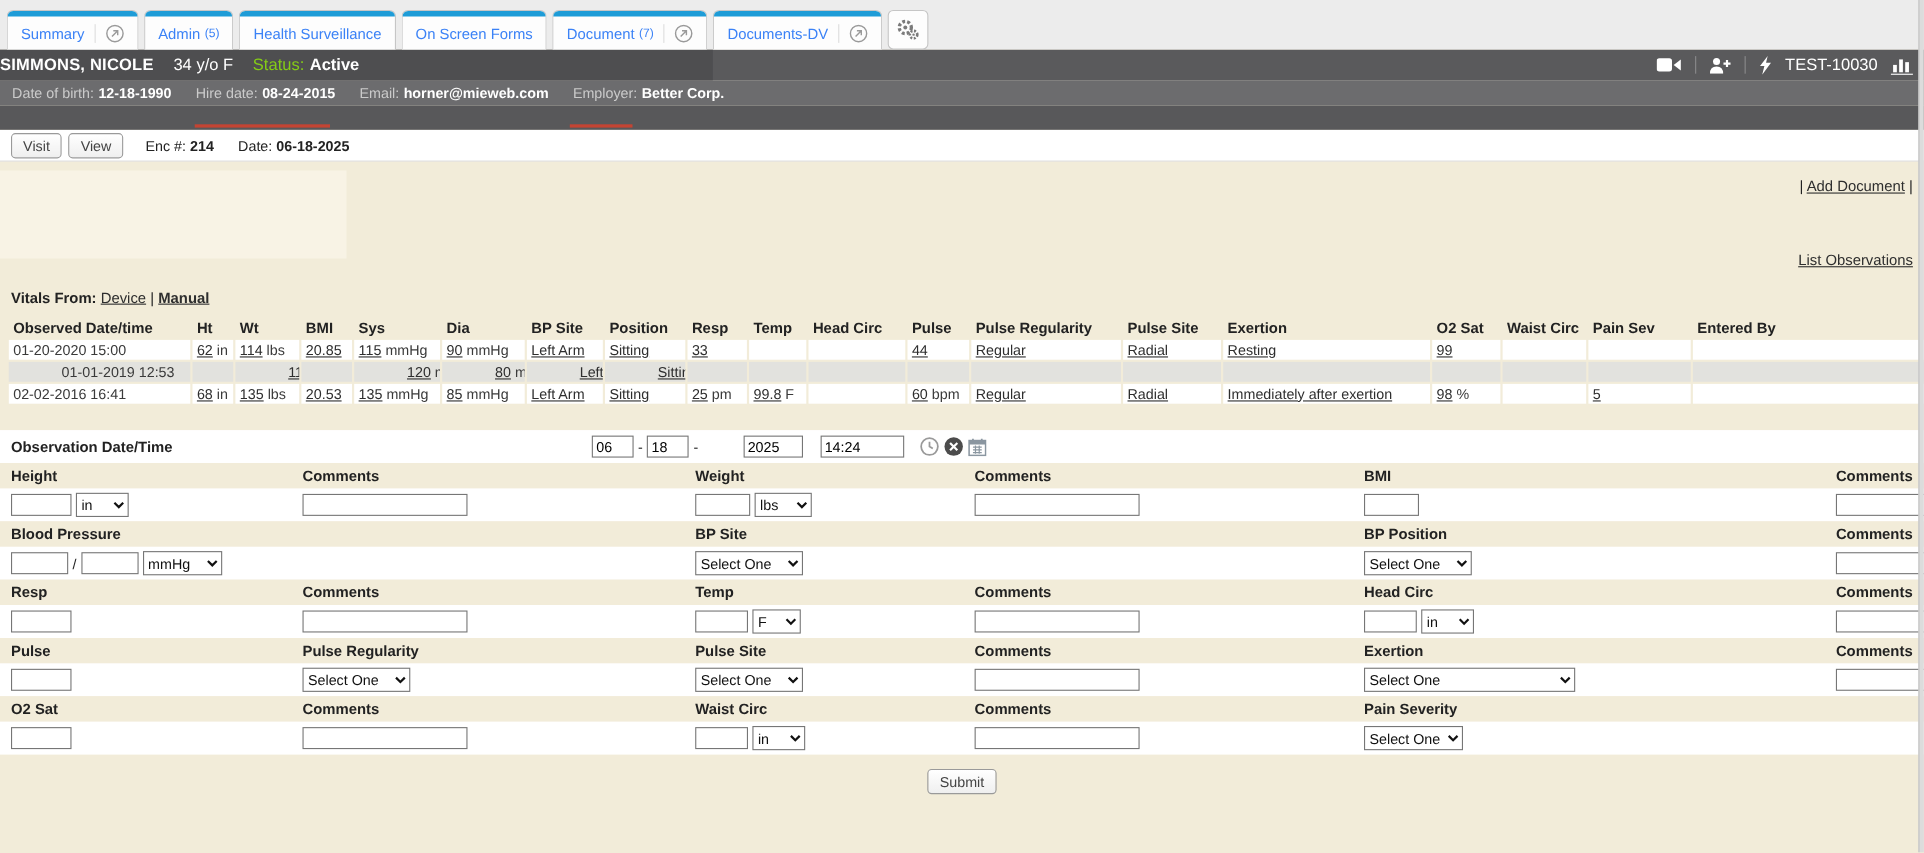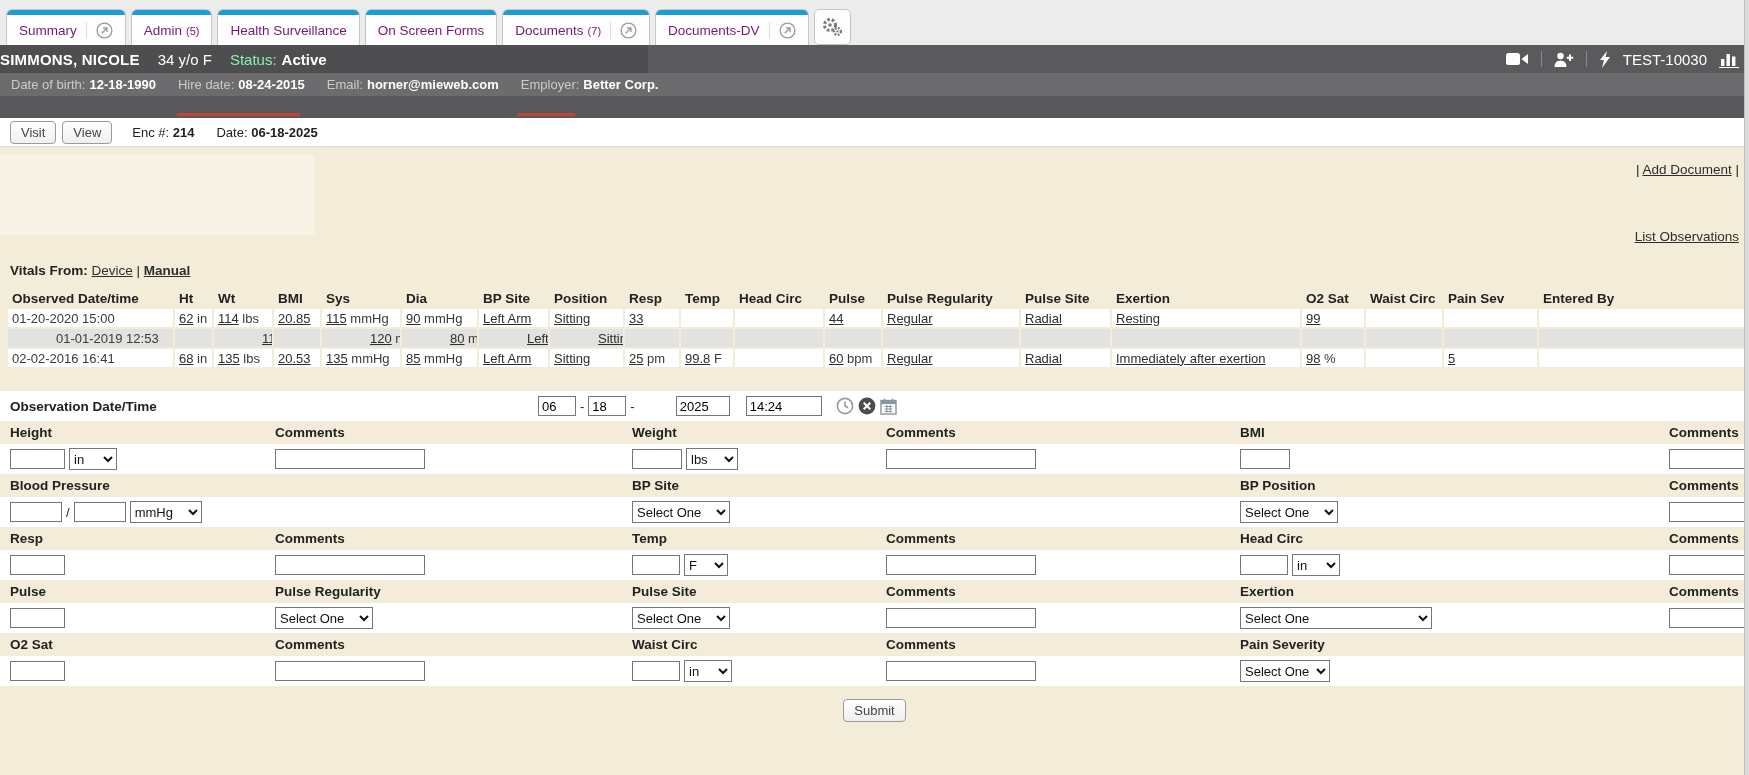--- a/index.html
+++ b/index.html
@@ -7,36 +7,36 @@
   body {
     width:1749px; height:775px; overflow:hidden; position:relative;
     font-family:"Liberation Sans", sans-serif; background:#f2ecd9; color:#222;
   }
   
   .tab-bar { height:45px; background:#ececec; display:flex; align-items:flex-end; padding:0 6px; position:relative; z-index:30; }
   .tabs { display:flex; align-items:flex-end; }
   .tab {
     position:relative; background:#fdfdfd; border:1px solid #c6c6c6; border-bottom:none;
     border-radius:6px 6px 0 0; height:36px; margin-right:5px; display:inline-flex;
-    align-items:center; padding:6px 12px 0 12px; font-size:13.5px; color:#701a75; cursor:pointer; white-space:nowrap;
+    align-items:center; padding:6px 12px 0 12px; font-size:13.5px; color:#3b82f6; cursor:pointer; white-space:nowrap;
   }
   .tab-strip { position:absolute; top:0; left:0; right:0; height:5px; background:#1e9cd7; border-radius:5px 5px 0 0; }
   .tab.active { background:#1798d3; border-color:#1080b4; color:#fff; font-weight:bold; }
   .tab.active .tab-strip { background:#1798d3; }
   .tab-count { font-size:11px; margin-left:4px; }
   .tab-suffix { margin-left:1px; }
   .tab-popout { margin-left:9px; border-left:1px solid #ddd; padding-left:9px; display:flex; align-items:center; }
   .red-annotation { position:absolute; left:-7px; right:-7px; top:-4px; height:57px; border:5px solid #e0301e; z-index:60; pointer-events:none; }
   .gear-tab { background:#fdfdfd; border:1px solid #c6c6c6; border-radius:5px; width:37px; height:36px;
     display:flex; align-items:center; justify-content:center; margin-bottom:0; cursor:pointer; }
   
   .patient-bar { height:28px; background:#5a5a5c; color:#fff; display:flex; align-items:center; font-size:15px; position:relative; }
   .patient-left { background:#4e4e50; height:100%; width:648px; display:flex; align-items:center; gap:18px; flex-shrink:0; }
   .patient-name { font-weight:bold; letter-spacing:0.2px; }
-  .status-label { color:#86efac; }
+  .status-label { color:#84cc16; }
   .status-value { font-weight:bold; margin-left:5px; }
   .patient-right { margin-left:auto; display:flex; align-items:center; gap:12px; padding-right:10px; }
   .vdivider { width:1px; height:16px; background:#8a8a8c; }
   .patient-id { font-size:15px; }
   .chart-link { border-bottom:1px solid #fff; padding-bottom:1px; display:flex; cursor:pointer; }
   .demo-bar { height:23px; background:#6c6c6e; color:#fff; display:flex; align-items:center; font-size:13px; padding-left:11px; gap:22px; }
   .demo-item .lbl { color:#cbcbcb; }
   .demo-item .val { font-weight:bold; margin-left:4px; }
   .dark-strip { height:22px; background:#58585a; position:relative; }
   .red-dash { position:absolute; bottom:2px; height:3px; background:#c44433; }
@@ -103,21 +103,21 @@
       <div class="tab">
         <span class="tab-strip"></span>
         <span class="tab-label">Health Surveillance</span>
       </div>
       <div class="tab">
         <span class="tab-strip"></span>
         <span class="tab-label">On Screen Forms</span>
       </div>
       <div class="tab">
         <span class="tab-strip"></span>
-        <span class="tab-label">Documents</span>
+        <span class="tab-label">Document</span>
         <span class="tab-count">(7)</span>
         <span class="tab-popout">
           <svg width="17" height="17" viewBox="0 0 17 17">
             <circle cx="8.5" cy="8.5" r="7.4" fill="none" stroke="#9a9a9a" stroke-width="1.3"></circle>
             <path d="M5.8 11.2 L11 6 M7 6 H11 V10" fill="none" stroke="#9a9a9a" stroke-width="1.3"></path>
           </svg>
         </span>
       </div>
       <div class="tab">
         <span class="tab-strip"></span>

